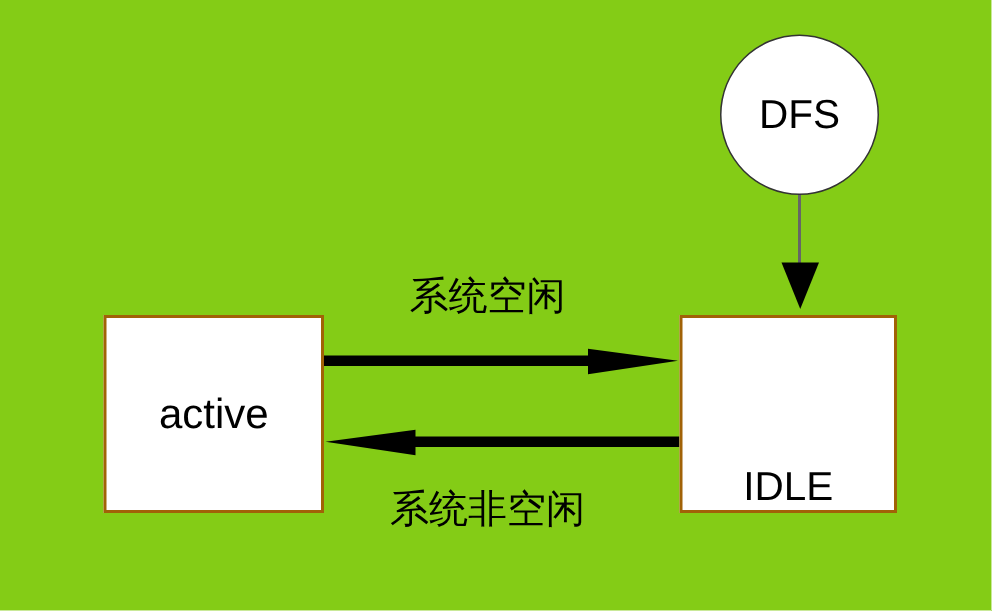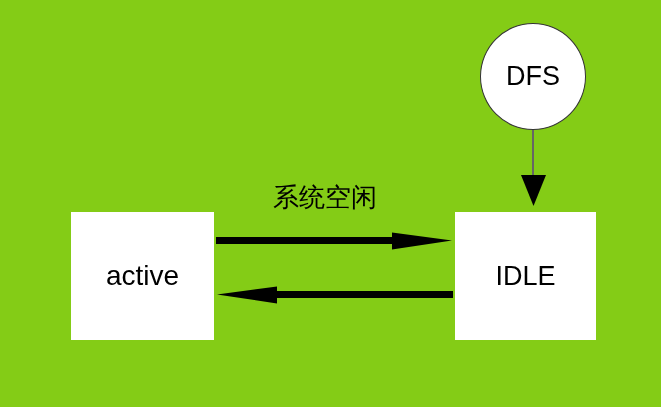--- a/index.html
+++ b/index.html
@@ -19,40 +19,41 @@
   .node {
     position: absolute;
     display: flex;
     align-items: center;
     justify-content: center;
     color: #000000;
     background: #ffffff;
     box-sizing: border-box;
   }
   .node.box {
-    border: 2px solid #84cc16;
+    border: 2px solid #a16207;
   }
   .node.circle-node {
     border: 1.5px solid #333333;
     border-radius: 50%;
   }
   .dfs-node {
     left: 480px; top: 23px;
     width: 106px; height: 107px;
     font-size: 27px;
   }
   .active-node {
     left: 69px; top: 210px;
     width: 147px; height: 132px;
     font-size: 28px;
   }
   .idle-node {
     left: 453px; top: 210px;
     width: 145px; height: 132px;
     font-size: 27px;
+    align-items: flex-end;
   }
   .edge-label {
     position: absolute;
     left: 240px;
     width: 170px;
     text-align: center;
     font-size: 26px;
     color: #000000;
     white-space: nowrap;
   }
@@ -86,14 +87,15 @@
   <div class="node box active-node">
     <span>active</span>
   </div>
 
   <div class="node box idle-node">
     <span>IDLE</span>
   </div>
 
   <div class="edge-label top-label">系统空闲</div>
 
+  <div class="edge-label bottom-label">系统非空闲</div>
 
 </div>
 
 </body></html>

